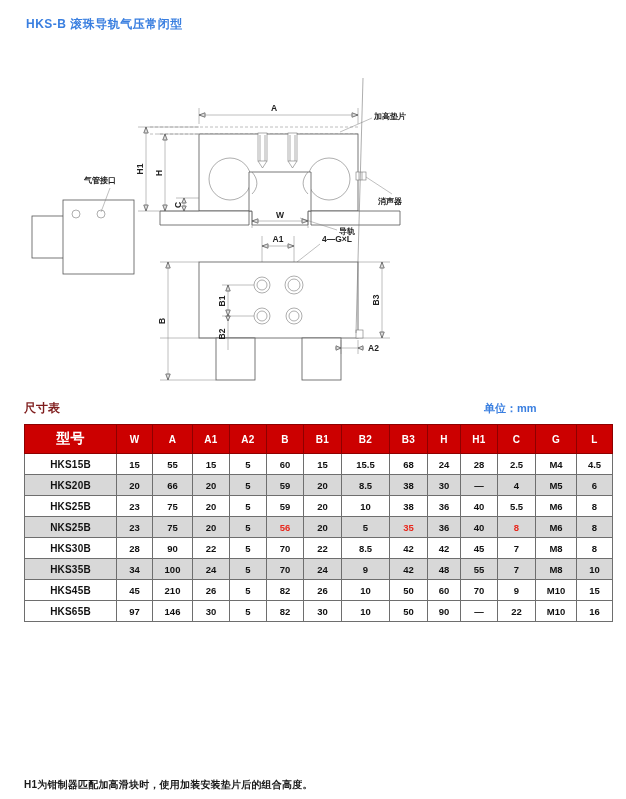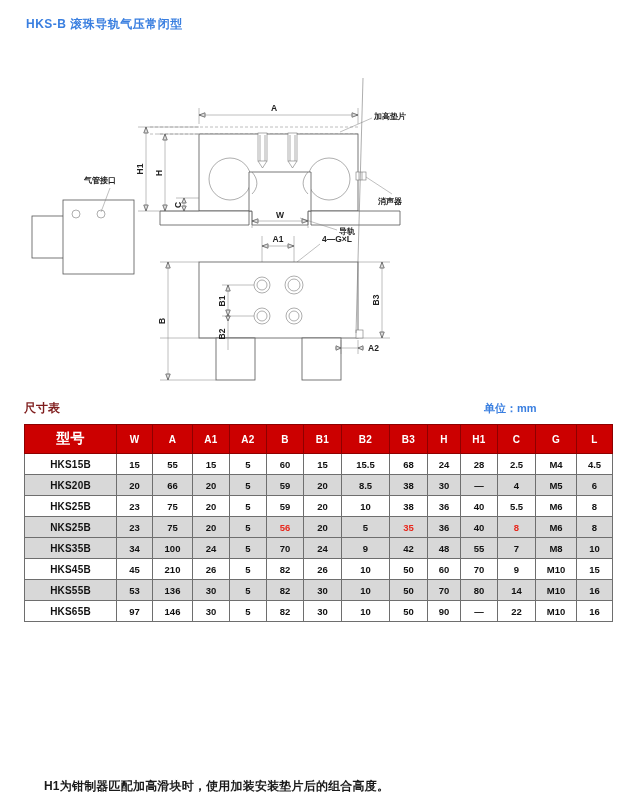--- a/index.html
+++ b/index.html
@@ -87,25 +87,24 @@
   .dim-table tbody tr { height: 21px; }
   .dim-table tbody tr.odd td { background: #ffffff; }
   .dim-table tbody tr.even td { background: #d8d8d8; text-align: center; }
   .dim-table td.model-cell { font-size: 10px; letter-spacing: 0.2px; }
   .dim-table td.hl { color: #e8271c; }
 
   .footnote {
     position: absolute;
     left: 24px;
     top: 778px;
-    font-size: 12px;
+    font-size: 10px;
     font-weight: bold;
     color: #1a1a1a;
     letter-spacing: 0.2px;
-    margin-left: 20px;
   }
 
   
   .ln { stroke: #555555; stroke-width: 0.8; fill: none; }
   .ln-thin { stroke: #777777; stroke-width: 0.6; fill: none; }
   .ln-dash { stroke: #8a8a8a; stroke-width: 0.55; fill: none; stroke-dasharray: 3 2; }
   .ln-ext { stroke: #8a8a8a; stroke-width: 0.55; fill: none; }
   .sfill { fill: #ffffff; }
   .dimtxt {
     font-family: "Liberation Sans", "DejaVu Sans", sans-serif;
@@ -377,20 +376,36 @@
         <td class="hl" style="color: rgb(232, 39, 28); margin-left: 20px;">56</td>
         <td>20</td>
         <td>5</td>
         <td class="hl" style="color: rgb(232, 39, 28);">35</td>
         <td>36</td>
         <td>40</td>
         <td class="hl" style="color: rgb(232, 39, 28);">8</td>
         <td>M6</td>
         <td>8</td>
       </tr>
+      <tr class="odd">
+        <td class="model-cell">HKS30B</td>
+        <td>28</td>
+        <td>90</td>
+        <td>22</td>
+        <td>5</td>
+        <td>70</td>
+        <td>22</td>
+        <td>8.5</td>
+        <td>42</td>
+        <td>42</td>
+        <td>45</td>
+        <td>7</td>
+        <td>M8</td>
+        <td>8</td>
+      </tr>
       <tr class="even">
         <td class="model-cell">HKS35B</td>
         <td>34</td>
         <td>100</td>
         <td>24</td>
         <td>5</td>
         <td>70</td>
         <td>24</td>
         <td>9</td>
         <td>42</td>
@@ -409,36 +424,20 @@
         <td>82</td>
         <td>26</td>
         <td>10</td>
         <td>50</td>
         <td>60</td>
         <td>70</td>
         <td>9</td>
         <td>M10</td>
         <td>15</td>
       </tr>
-      <tr class="even">
-        <td class="model-cell">HKS55B</td>
-        <td>53</td>
-        <td>136</td>
-        <td>30</td>
-        <td>5</td>
-        <td>82</td>
-        <td>30</td>
-        <td>10</td>
-        <td>50</td>
-        <td>70</td>
-        <td>80</td>
-        <td>14</td>
-        <td>M10</td>
-        <td>16</td>
-      </tr>
       <tr class="odd">
         <td class="model-cell">HKS65B</td>
         <td>97</td>
         <td>146</td>
         <td>30</td>
         <td>5</td>
         <td>82</td>
         <td>30</td>
         <td>10</td>
         <td>50</td>

